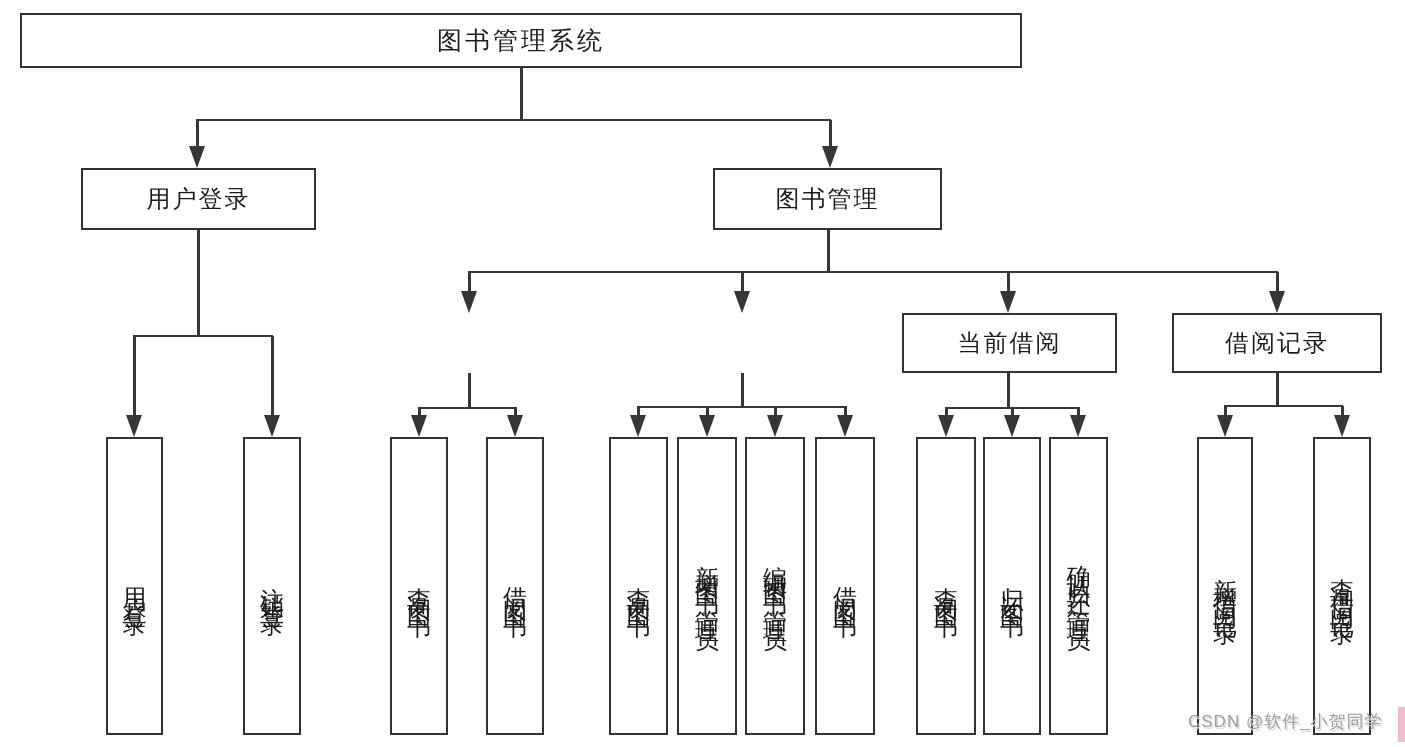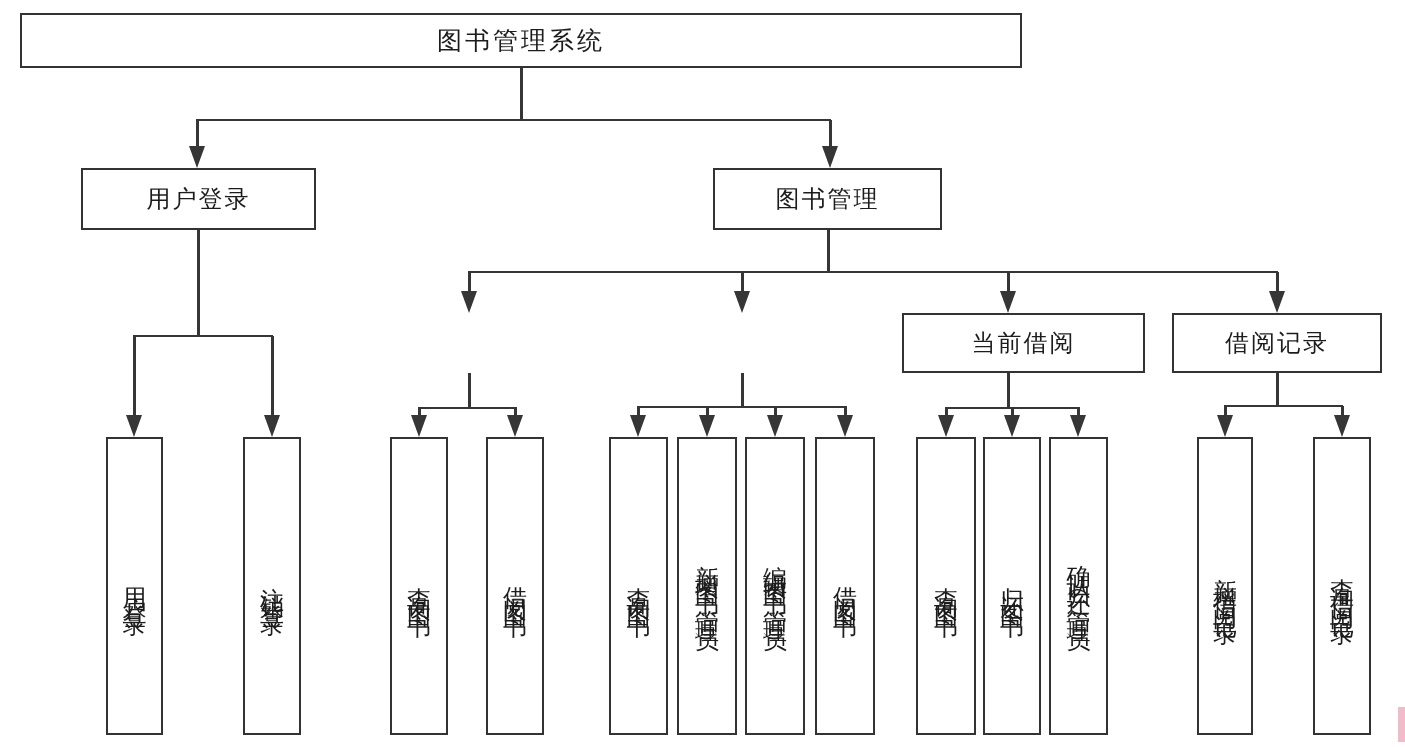--- a/index.html
+++ b/index.html
@@ -55,21 +55,21 @@
   <div class="line" style="left:468px;top:270.8px;width:810px;height:2.5px;"></div>
   <div class="line" style="left:468px;top:272px;width:2.5px;height:20px;"></div>
   <div class="line" style="left:741px;top:272px;width:2.5px;height:20px;"></div>
   <div class="line" style="left:1007px;top:272px;width:2.5px;height:20px;"></div>
   <div class="line" style="left:1276px;top:272px;width:2.5px;height:20px;"></div>
   <div class="arrow" style="left:461px;top:291px;"></div>
   <div class="arrow" style="left:734px;top:291px;"></div>
   <div class="arrow" style="left:1000px;top:291px;"></div>
   <div class="arrow" style="left:1269px;top:291px;"></div>
 
-  <div class="box hbox" style="left:902px;top:313px;width:243px;height:60px;">当前借阅</div>
+  <div class="box hbox" style="left:902px;top:313px;width:215px;height:60px;">当前借阅</div>
   <div class="box hbox" style="left:1172px;top:313px;width:210px;height:60px;">借阅记录</div>
 
   <div class="line" style="left:468px;top:373px;width:2.5px;height:36px;"></div>
   <div class="line" style="left:418px;top:406.8px;width:99px;height:2.5px;"></div>
   <div class="line" style="left:418px;top:408px;width:2.5px;height:8px;"></div>
   <div class="line" style="left:514px;top:408px;width:2.5px;height:8px;"></div>
   <div class="arrow" style="left:411px;top:415px;"></div>
   <div class="arrow" style="left:507px;top:415px;"></div>
 
   <div class="line" style="left:741px;top:373px;width:2.5px;height:34px;"></div>
@@ -137,14 +137,15 @@
   </div>
 
   <div class="box vbox" style="left:1197px;top:437px;width:56px;height:298px;">
     <span class="vtext">新增借阅记录</span>
   </div>
   <div class="box vbox" style="left:1313px;top:437px;width:58px;height:298px;">
     <span class="vtext">查询借阅记录</span>
   </div>
 
   <div class="wm-accent"></div>
+  <div class="watermark">CSDN @软件_小贺同学</div>
 
 </div>
 
 </body></html>

